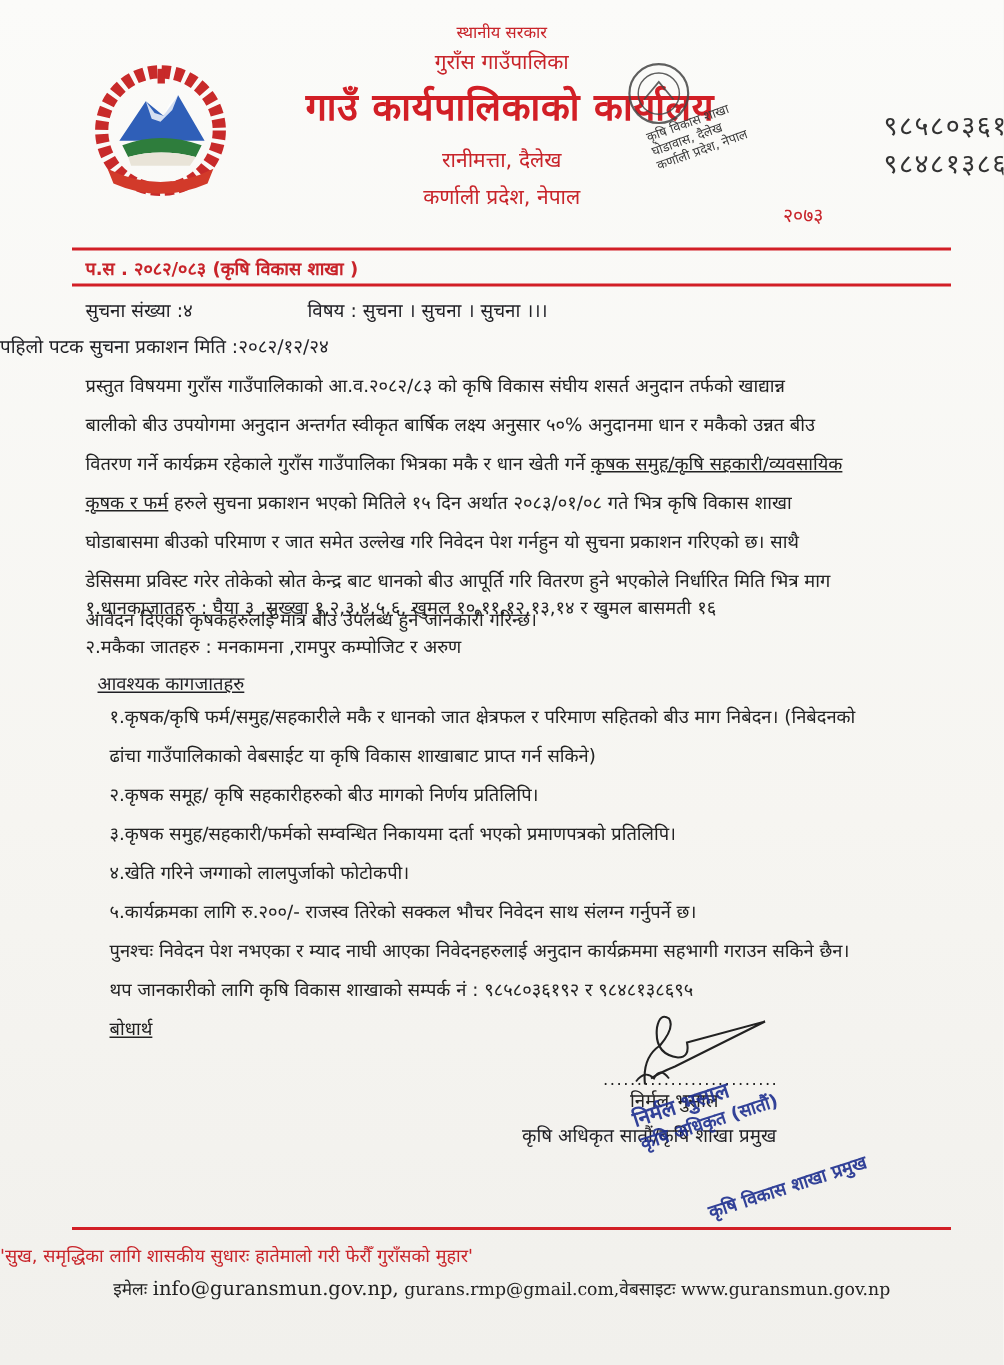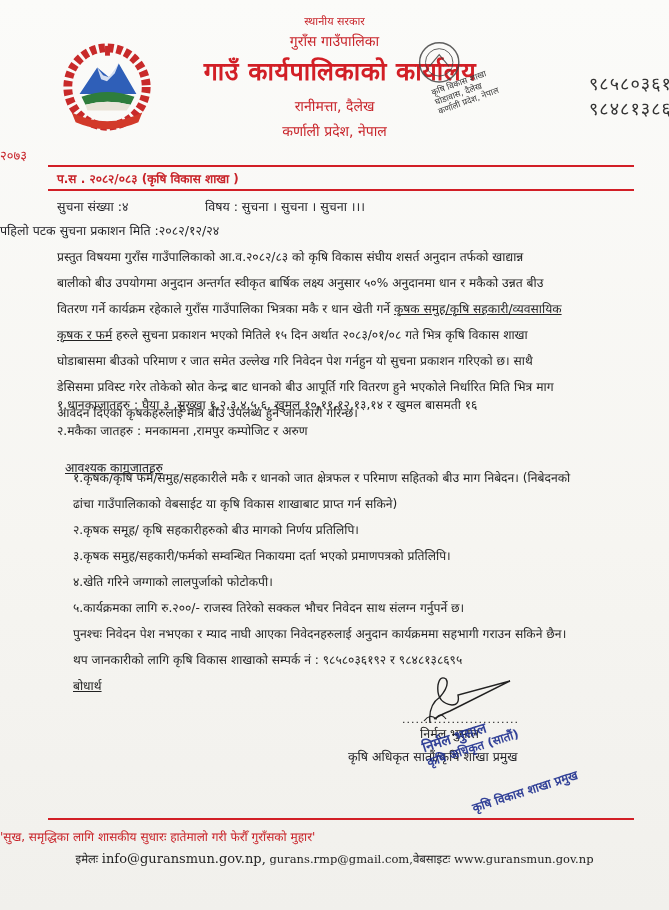--- a/index.html
+++ b/index.html
@@ -12,37 +12,37 @@
   }
   .page { position:absolute; left:0; top:0; width:669px; height:910px;
     background: linear-gradient(180deg,#fbfbf9 0%,#f6f5f1 60%,#f1f0ec 100%); }
   .abs { position:absolute; }
   
   .hdr-small { left:0; width:669px; top:13px; text-align:center; font-size:11px; color:#c8242a; }
   .hdr-name { left:0; width:669px; top:31px; text-align:center; font-size:14px; color:#c8242a; }
   .hdr-big { left:150px; width:380px; top:53px; text-align:center; font-size:25px; font-weight:bold; color:#d21f26; letter-spacing:0.5px; }
   .hdr-addr1 { left:0; width:669px; top:96px; text-align:center; font-size:14px; color:#c8242a; }
   .hdr-addr2 { left:0; width:669px; top:121px; text-align:center; font-size:14px; color:#c8242a; }
-  .hdr-year { left:0; width:549px; top:146px; text-align:left; font-size:13px; color:#c8242a; }
+  .hdr-year { left:0; width:549px; top:134px; text-align:right; font-size:13px; color:#c8242a; }
   .phone { left:565px; font-size:18px; color:#333; letter-spacing:1px;margin-left:24px; }
   .rule { left:48px; width:586px; height:2px; background:#d21f26; }
   .logo { left:58px; top:40px; width:98px; height:98px; }
   .stamp { left:400px; top:33px; width:98px; height:98px; opacity:0.85; }
   
   .ref { left:57px; top:170px; font-size:12px; font-weight:bold; color:#c8242a; }
   .ref .branch { color:#c8242a; }
   
   .body-text { font-size:12.2px; line-height:26px; color:#222; }
   .subject-row { left:57px; top:198px; font-size:12.5px; }
   .subject { left:205px; top:198px; font-size:12.5px; }
   .pubdate { left:0; width:669px; top:222px; font-size:12.5px; }
   .para { left:57px; top:244px; width:570px; text-align:justify; }
   .para u { text-decoration:underline; }
   .list1 { left:57px; top:392px; }
-  .section-title { left:65px; top:447px; font-size:12.3px; text-decoration:underline;margin-top:12px; }
+  .section-title { left:65px; top:447px; font-size:12.3px; text-decoration:underline; }
   .docs { left:57px; top:465px; width:575px;margin-left:16px; }
   .sign-dots { left:402px; top:713px; font-size:11px; letter-spacing:1px; color:#222; }
   .signer { left:420px; top:725px; font-size:12.5px; }
   .signer-title { left:348px; top:748px; font-size:12.5px; }
   .stamp2 { left:420px; top:740px; transform:rotate(-18deg); transform-origin:left top; font-size:12px; font-weight:bold; color:#1e2f8f; line-height:16px; opacity:0.9; }
   .stamp3 { left:470px; top:800px; transform:rotate(-18deg); transform-origin:left top; font-size:12px; font-weight:bold; color:#1e2f8f; opacity:0.9; }
   .footer-rule { left:48px; top:818px; width:586px; height:2px; background:#d21f26; }
   .motto { left:0; width:669px; top:828px; text-align:left; font-size:12px; color:#c8242a; }
   .contact { left:0; width:669px; top:851px; text-align:center; font-size:11.5px; color:#222; font-family:"DejaVu Serif", serif; }
   .contact .email1 { font-size:13px;text-align:center; }

